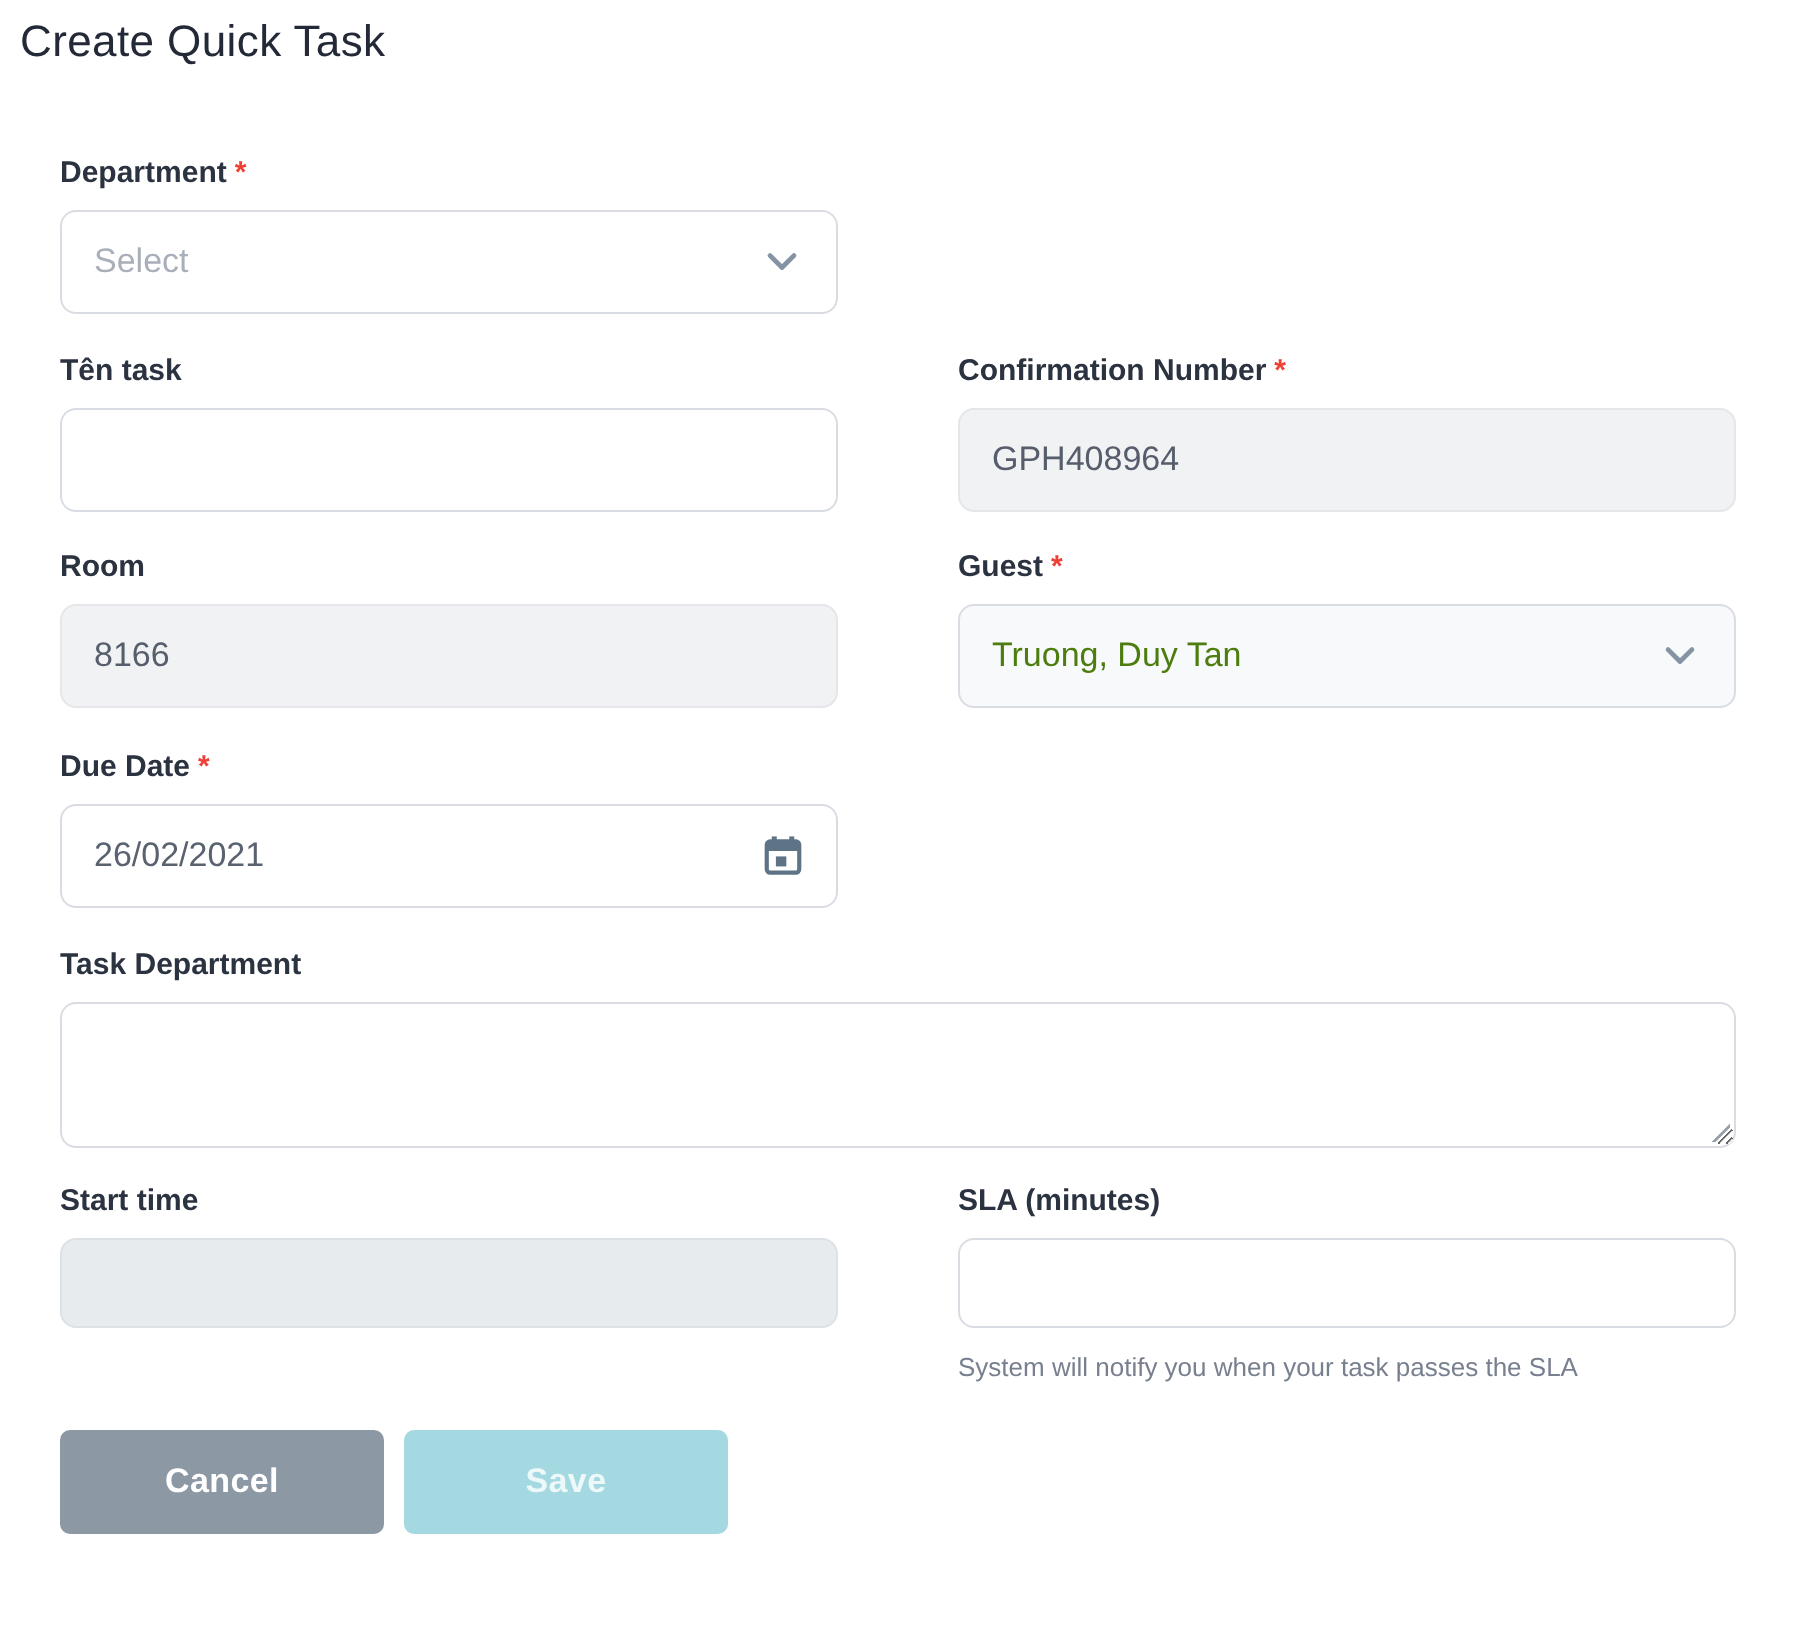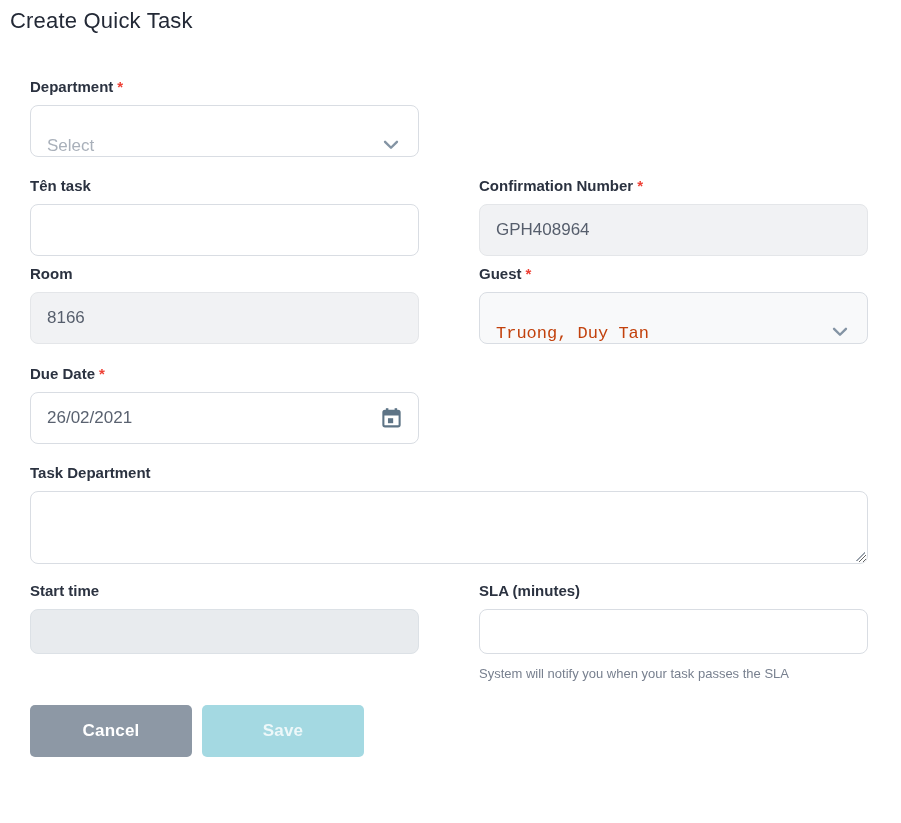--- a/index.html
+++ b/index.html
@@ -28,27 +28,27 @@
   .control {
     width: 100%; height: 52px;
     border: 1px solid #d9dde3; border-radius: 8px;
     background: #ffffff;
     font-family: "Liberation Sans", sans-serif;
     font-size: 17px; color: #5a6270;
     padding: 0 16px;
     display: flex; align-items: center;
   }
   input.control, textarea.control { display: block; outline: none; }
-  .select { justify-content: space-between; cursor: pointer; align-items: flex-end; }
+  .select { justify-content: space-between; cursor: pointer; }
   .placeholder { color: #a9b0ba; }
   .chev { display: flex; align-items: center; }
   .disabled {
     background: #f1f2f4; border-color: #e4e6e9; color: #565e6c;
   }
-  .guest { background: #f8f9fa; color: #c2410c; font-family: Liberation Mono, monospace; }
+  .guest { background: #f8f9fa; color: #4d7c0f; }
   .start-time { background: #e8ebee; border-color: #dce1e6; }
   .small { height: 45px; }
   .date-wrap { position: relative; }
   .date-wrap input { padding-right: 76px; }
   .cal-btn {
     position: absolute; right: 13px; top: 50%; transform: translateY(-50%);
     background: none; border: none; padding: 2px; margin: 0;
     cursor: pointer; display: flex; align-items: center;
   }
   .ta-wrap { position: relative; }
@@ -89,21 +89,21 @@
           <span class="chev">
             <svg width="22" height="22" viewBox="0 0 24 24" fill="none" stroke="#8494a4" stroke-width="2.6" stroke-linecap="round" stroke-linejoin="round">
                 <path d="M5.5 8.5 L12 15 L18.5 8.5"></path>
               </svg>
           </span>
         </div>
       </div>
       <div class="col"></div>
     </div>
 
-    <div class="row" style="margin-bottom:9px;">
+    <div class="row" style="margin-bottom:19px;">
       <div class="col">
         <label class="label"><span>Tên task</span></label>
         <input class="control" type="text" value="" style="">
       </div>
       <div class="col">
         <label class="label"><span>Confirmation Number</span><span class="req">*</span></label>
         <input class="control disabled" type="text" readonly="" value="GPH408964" style="">
       </div>
     </div>
 

